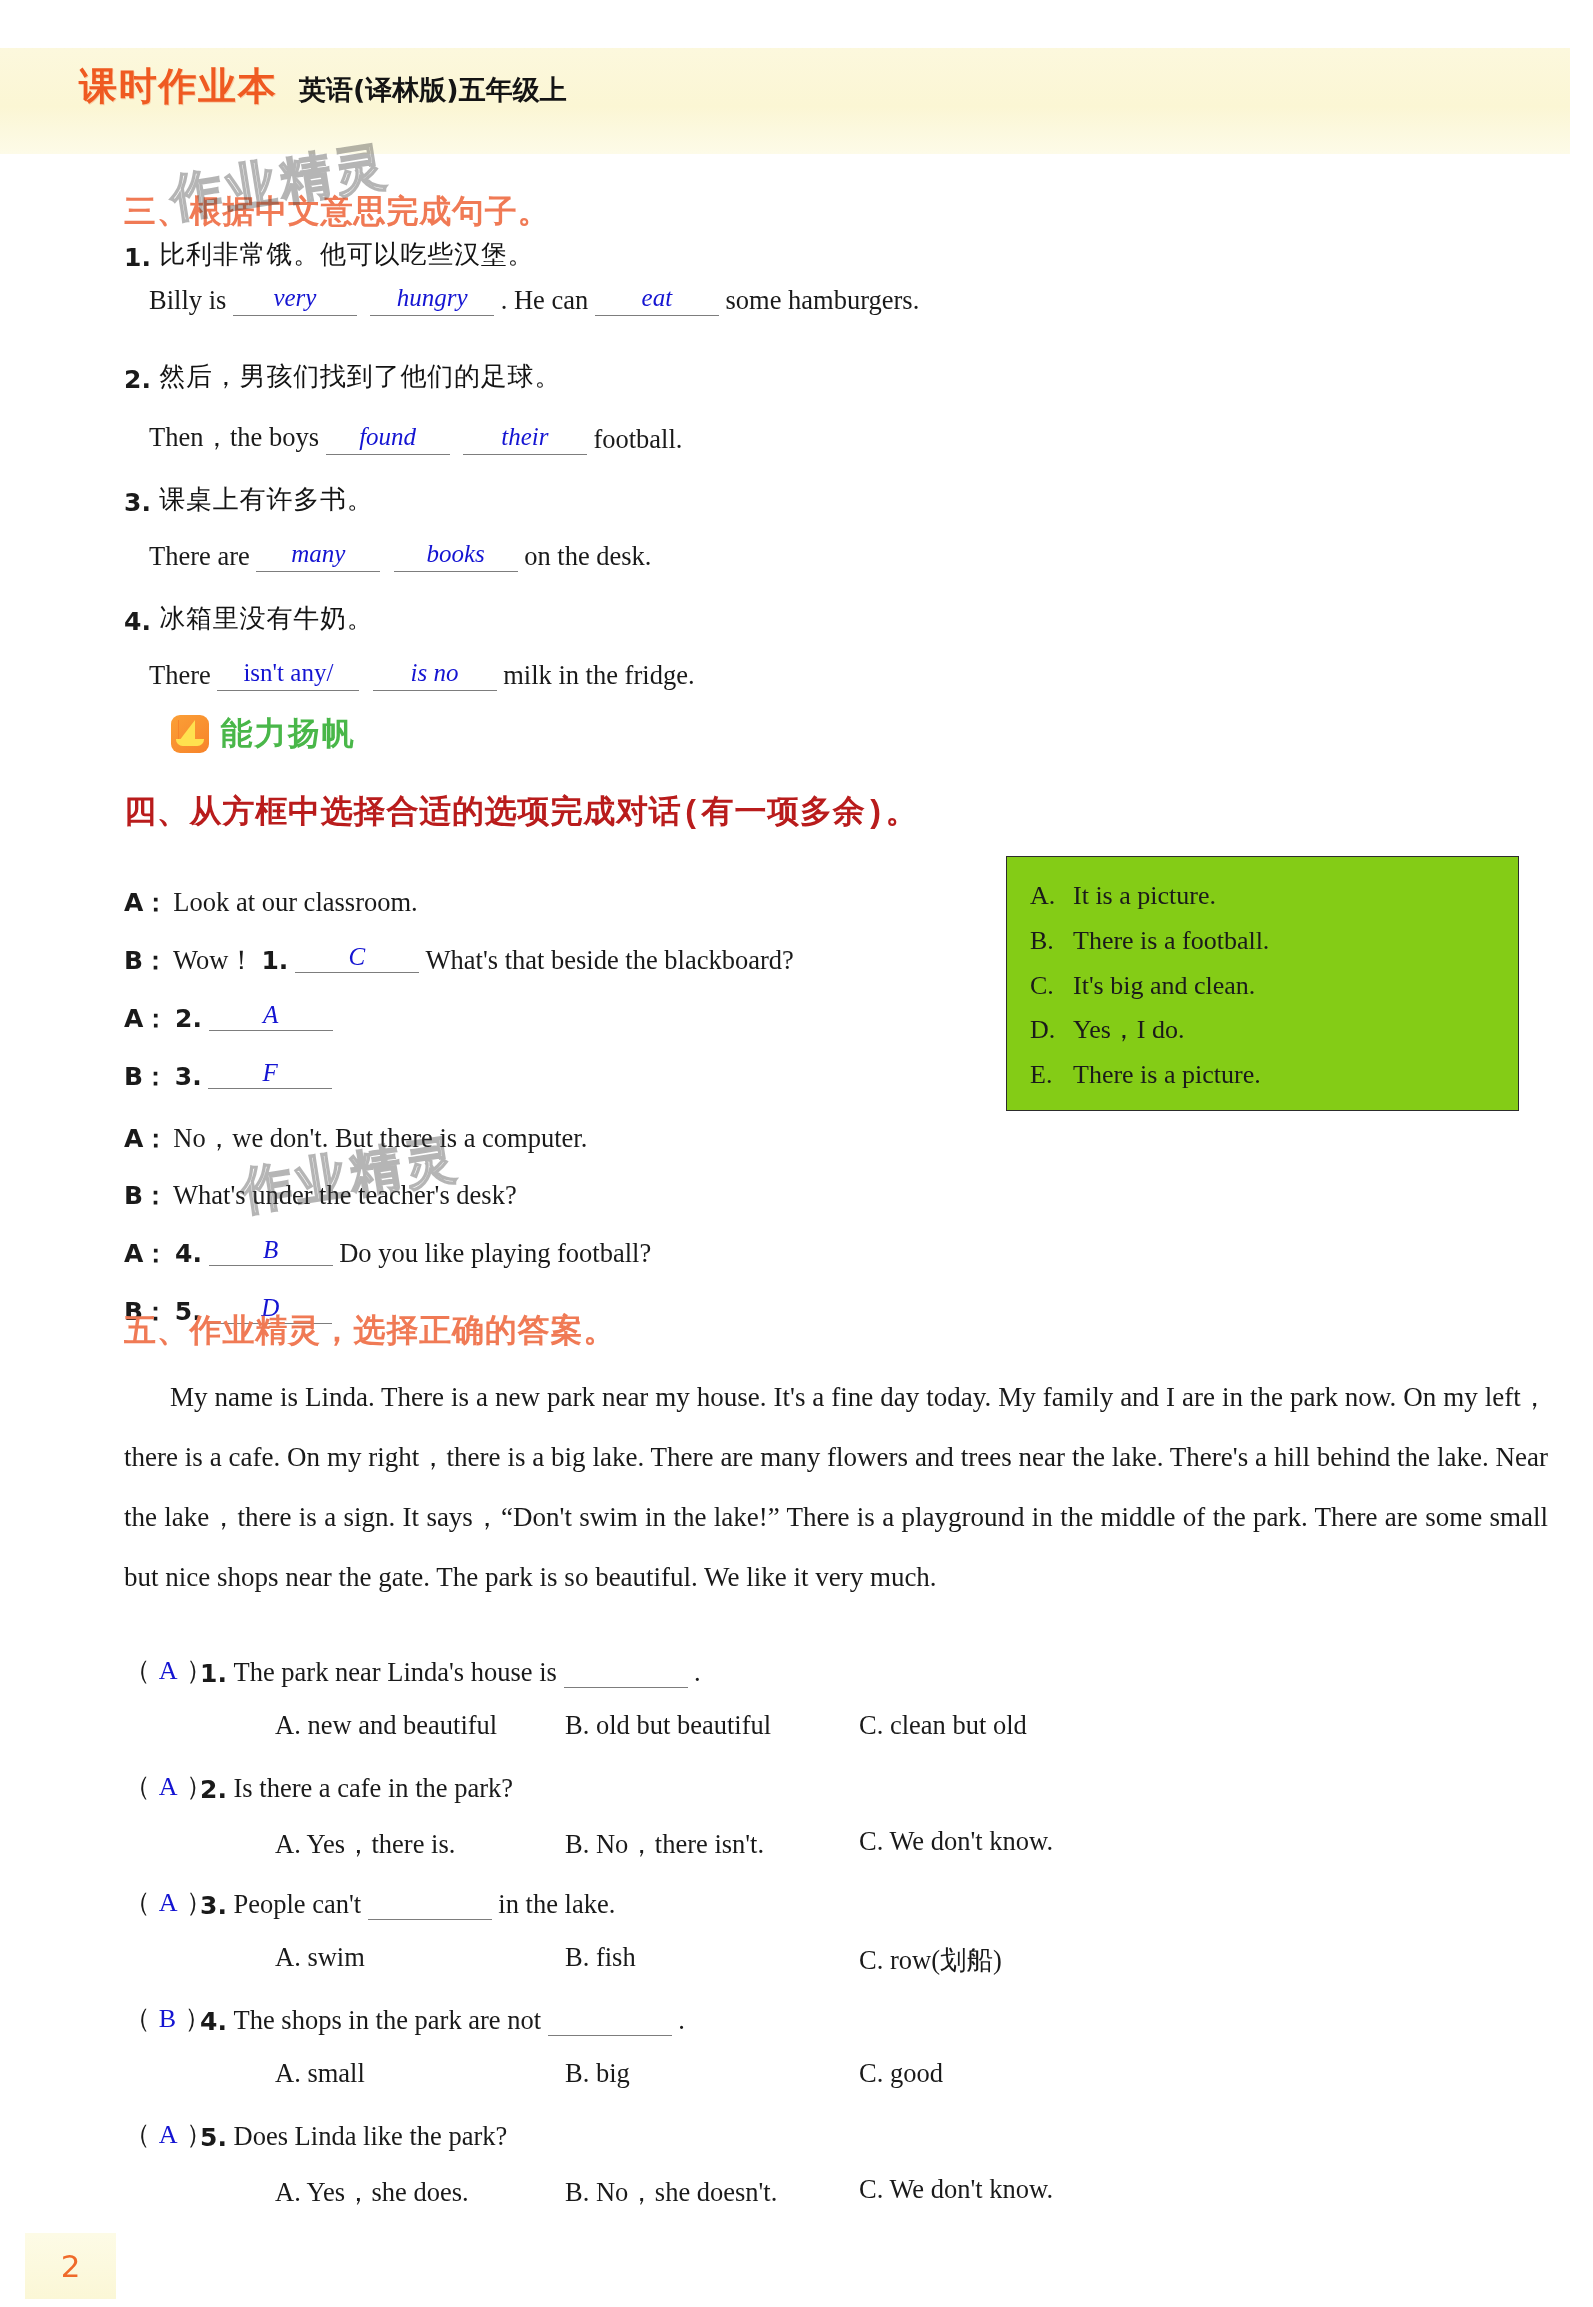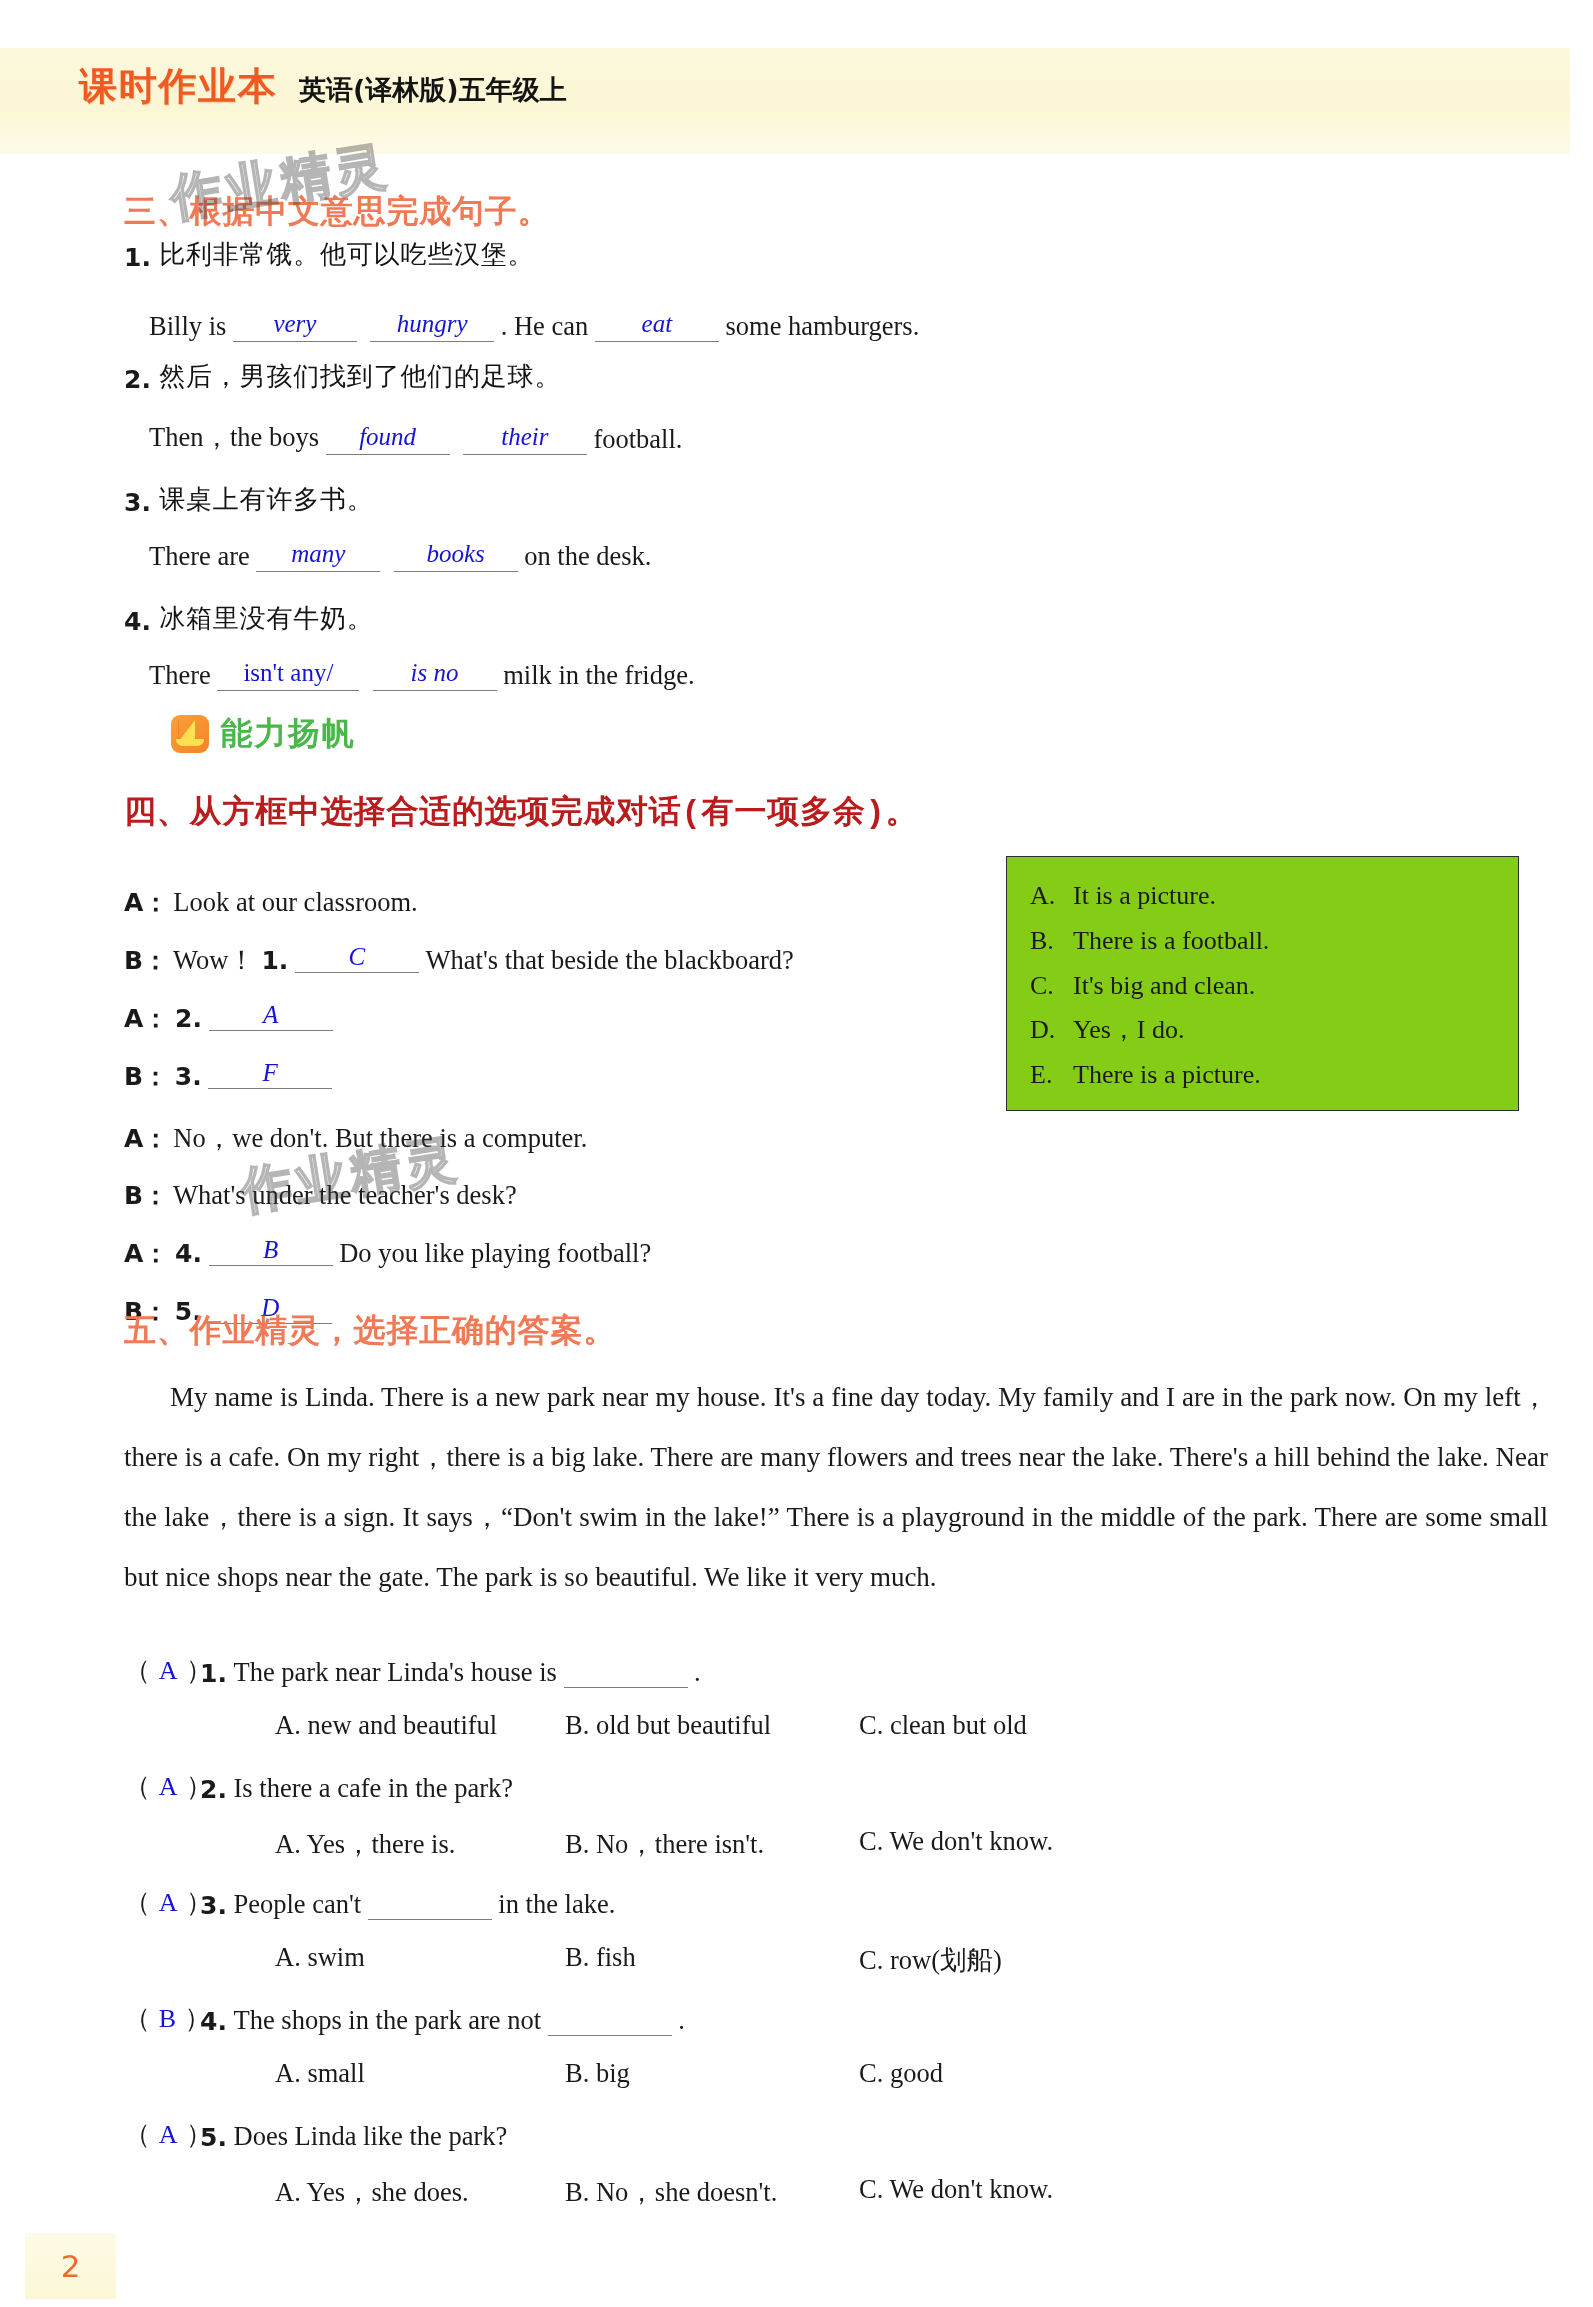--- a/index.html
+++ b/index.html
@@ -271,21 +271,21 @@
   <div class="col" style="top:162px;">
     <div class="sec-head sec-orange">三、根据中文意思完成句子。</div>
   </div>
 
   <div class="col" style="top:209px;">
     <div class="line">
       <span class="qnum">1.</span>
       <span class="zh" style="margin-left:8.3px;">比利非常饿。他可以吃些汉堡。</span>
     </div>
   </div>
-  <div class="col" style="top:283px; padding-left:25px;">
+  <div class="col" style="top:257px; padding-left:25px;">
     <div class="line">
       <span class="en">Billy is</span>
       <span class="blank w-mid">
           <span class="ans">very</span>
         </span>
       <span class="blank w-mid">
           <span class="ans">hungry</span>
         </span>
       <span class="en">. He can</span>
       <span class="blank w-mid">

